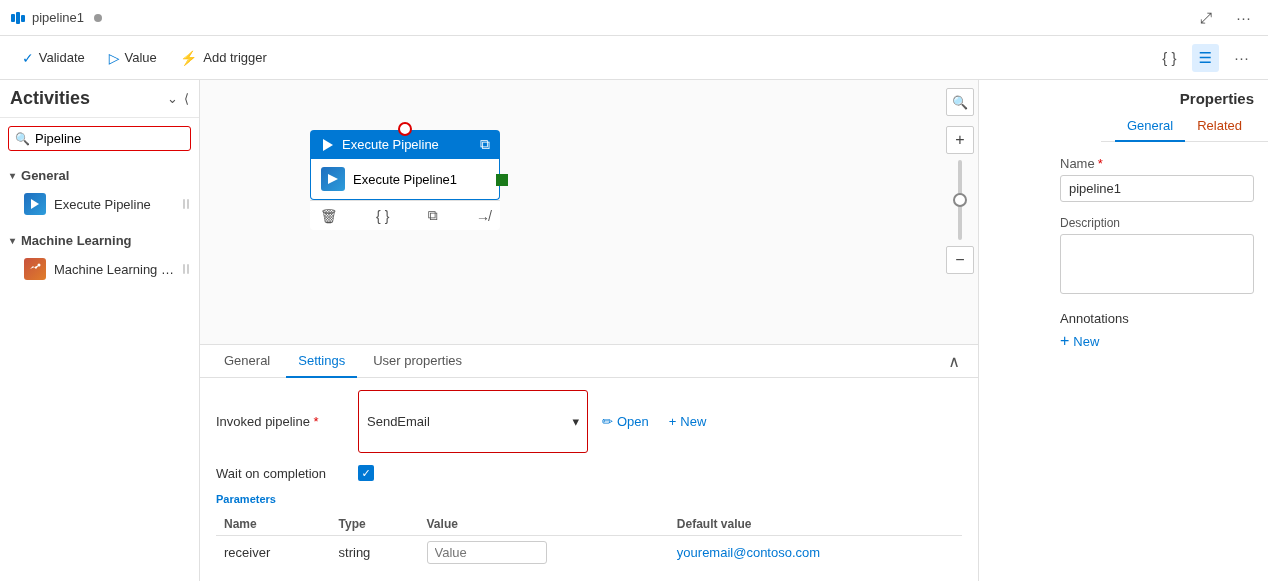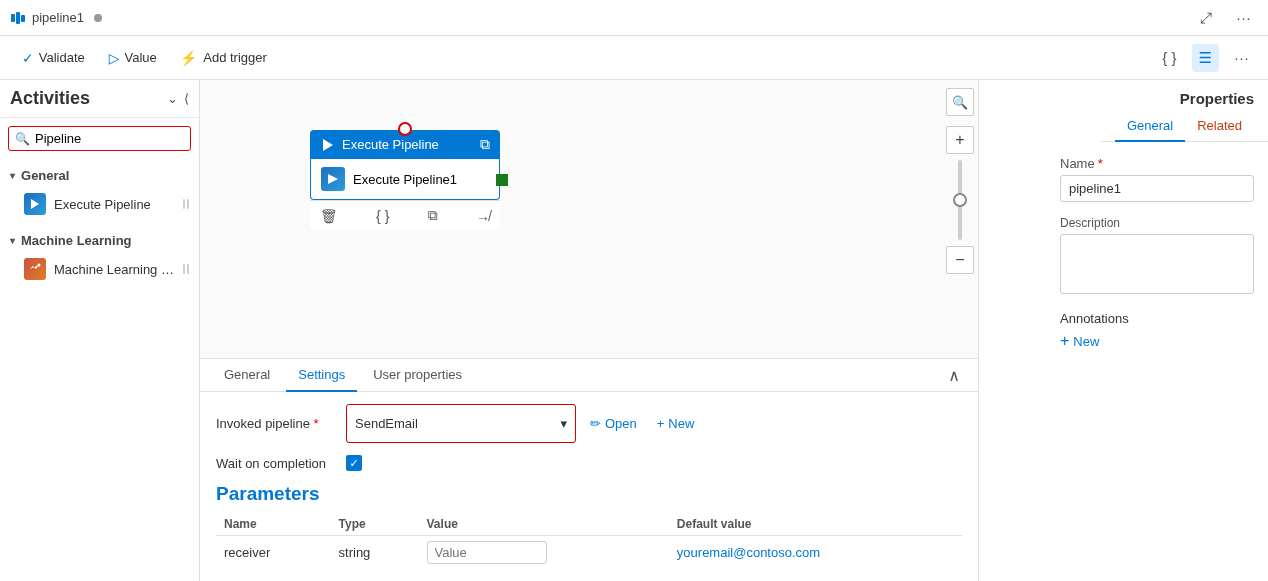--- a/index.html
+++ b/index.html
@@ -164,21 +164,21 @@
     .bottom-tab.active { color: #0078d4; border-bottom-color: #0078d4; font-weight: 500; }
     .bottom-panel-close {
       margin-left: auto; border: none; background: none; cursor: pointer;
       color: #555; font-size: 16px; padding: 4px 6px;
     }
 
     
     .bottom-content { padding: 12px 16px; }
 
     .form-row {
-      display: flex; align-items: center; gap: 0; margin-bottom: 12px;
+      display: flex; align-items: center; gap: 12px; margin-bottom: 12px;
     }
     .form-label { width: 130px; font-size: 13px; color: #333; flex-shrink: 0; }
     .form-label .required { color: #d00; }
 
     .pipeline-select-wrapper {
       display: flex; align-items: center; gap: 8px;
     }
     .pipeline-select {
       width: 230px; padding: 5px 8px; border: 1.5px solid #c00;
       border-radius: 3px; font-size: 13px; color: #333; background: #fff;
@@ -191,21 +191,21 @@
 
     .checkbox-wrapper { display: flex; align-items: center; gap: 6px; }
     .checkbox-blue {
       width: 16px; height: 16px; background: #0078d4; border: none;
       border-radius: 2px; display: flex; align-items: center; justify-content: center;
       cursor: pointer;
     }
     .checkbox-blue::after { content: '✓'; color: #fff; font-size: 11px; }
 
     .params-section { margin-top: 4px; }
-    .params-title { font-size: 19px; font-weight: 600; color: #0078d4; margin-bottom: 8px; }
+    .params-title { font-size: 11px; font-weight: 600; color: #0078d4; margin-bottom: 8px; }
     .params-table { width: 100%; border-collapse: collapse; }
     .params-table th {
       text-align: left; font-size: 12px; font-weight: 600; color: #555;
       padding: 4px 8px; border-bottom: 1px solid #e0e0e0;
     }
     .params-table td { padding: 5px 8px; font-size: 13px; color: #333; }
     .params-table tr:not(:last-child) td { border-bottom: 1px solid #f0f0f0; }
     .param-value-input {
       border: 1px solid #ccc; border-radius: 3px; padding: 3px 7px;
       font-size: 13px; width: 120px; color: #888;
@@ -422,21 +422,21 @@
         </div>
 
         <div class="bottom-content">
 
           <div class="form-row">
             <span class="form-label">
               <span>Invoked pipeline</span>
               <span class="required">*</span>
             </span>
             <div class="pipeline-select-wrapper">
-              <div class="pipeline-select" style="width:230px; border:1.5px solid #c00; border-radius:3px; padding:11px 8px; display:flex; align-items:center; justify-content:space-between;">
+              <div class="pipeline-select" style="width:230px; border:1.5px solid #c00; border-radius:3px; padding:23px 8px; display:flex; align-items:center; justify-content:space-between;">
                 <span>SendEmail</span>
                 <span>▾</span>
               </div>
               <button class="pipeline-action-btn">
                 <span>✏</span>
                 <span>Open</span>
               </button>
               <button class="pipeline-action-btn">
                 <span>+</span>
                 <span>New</span>

